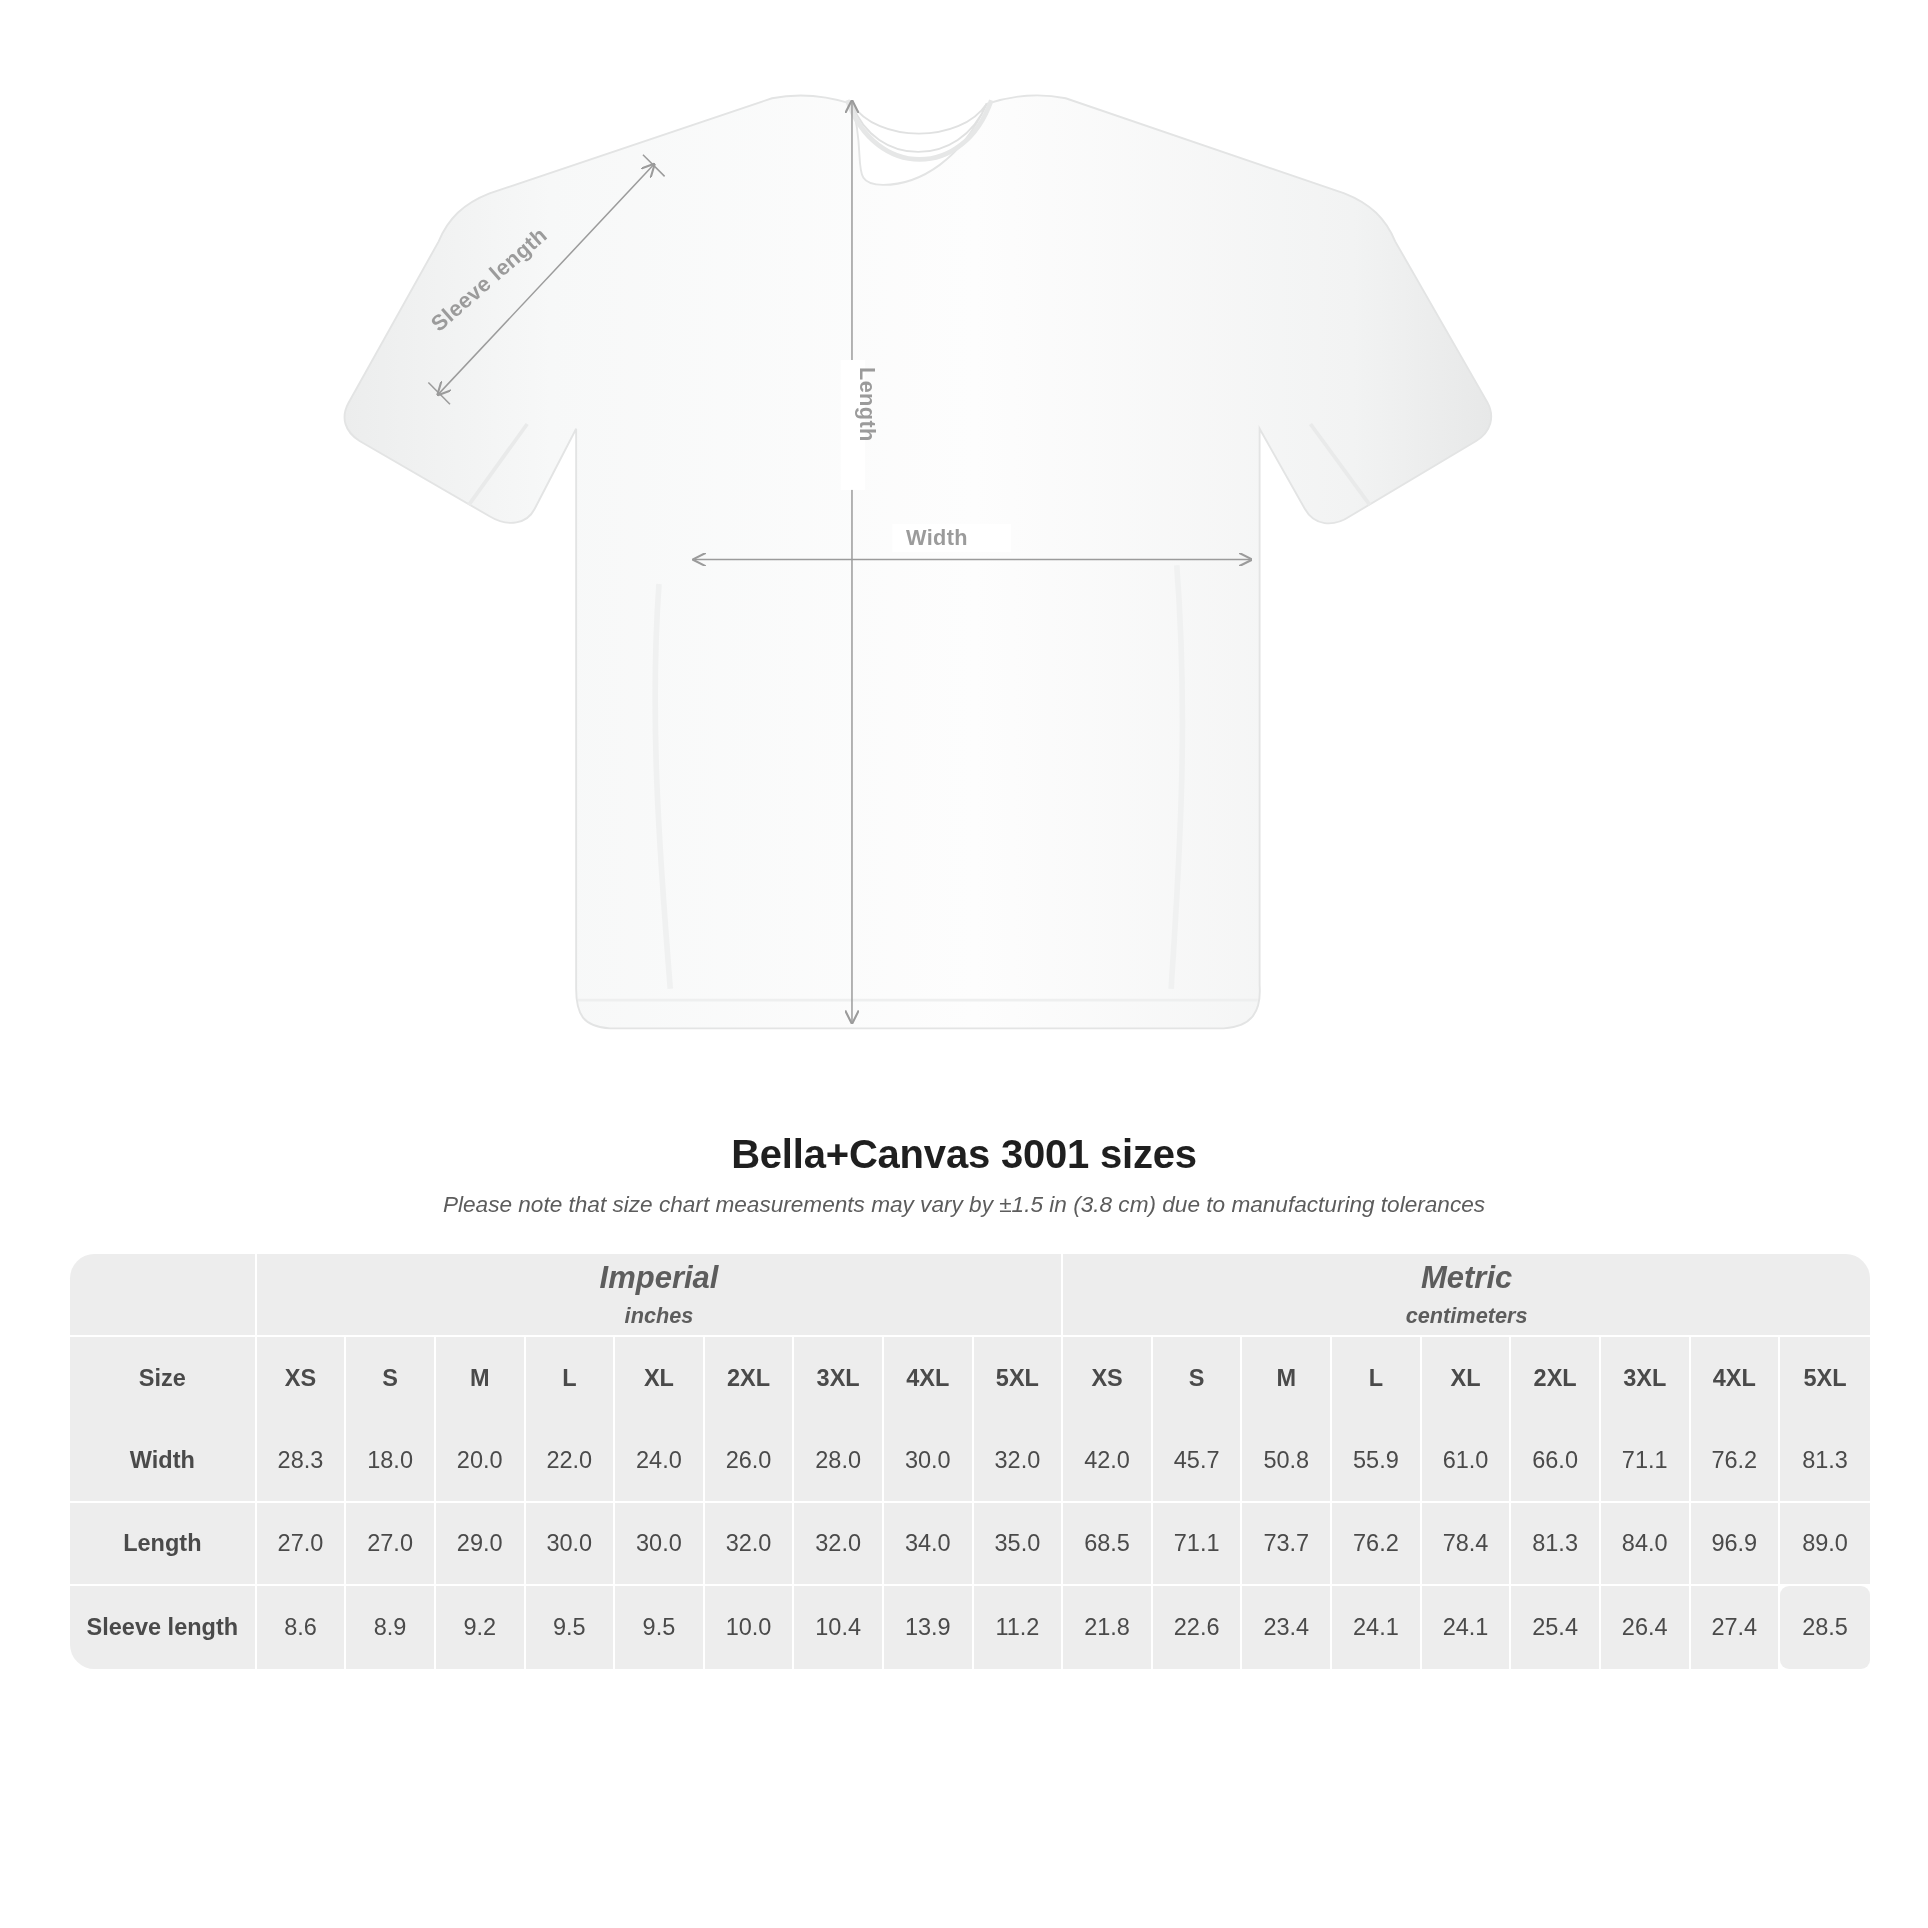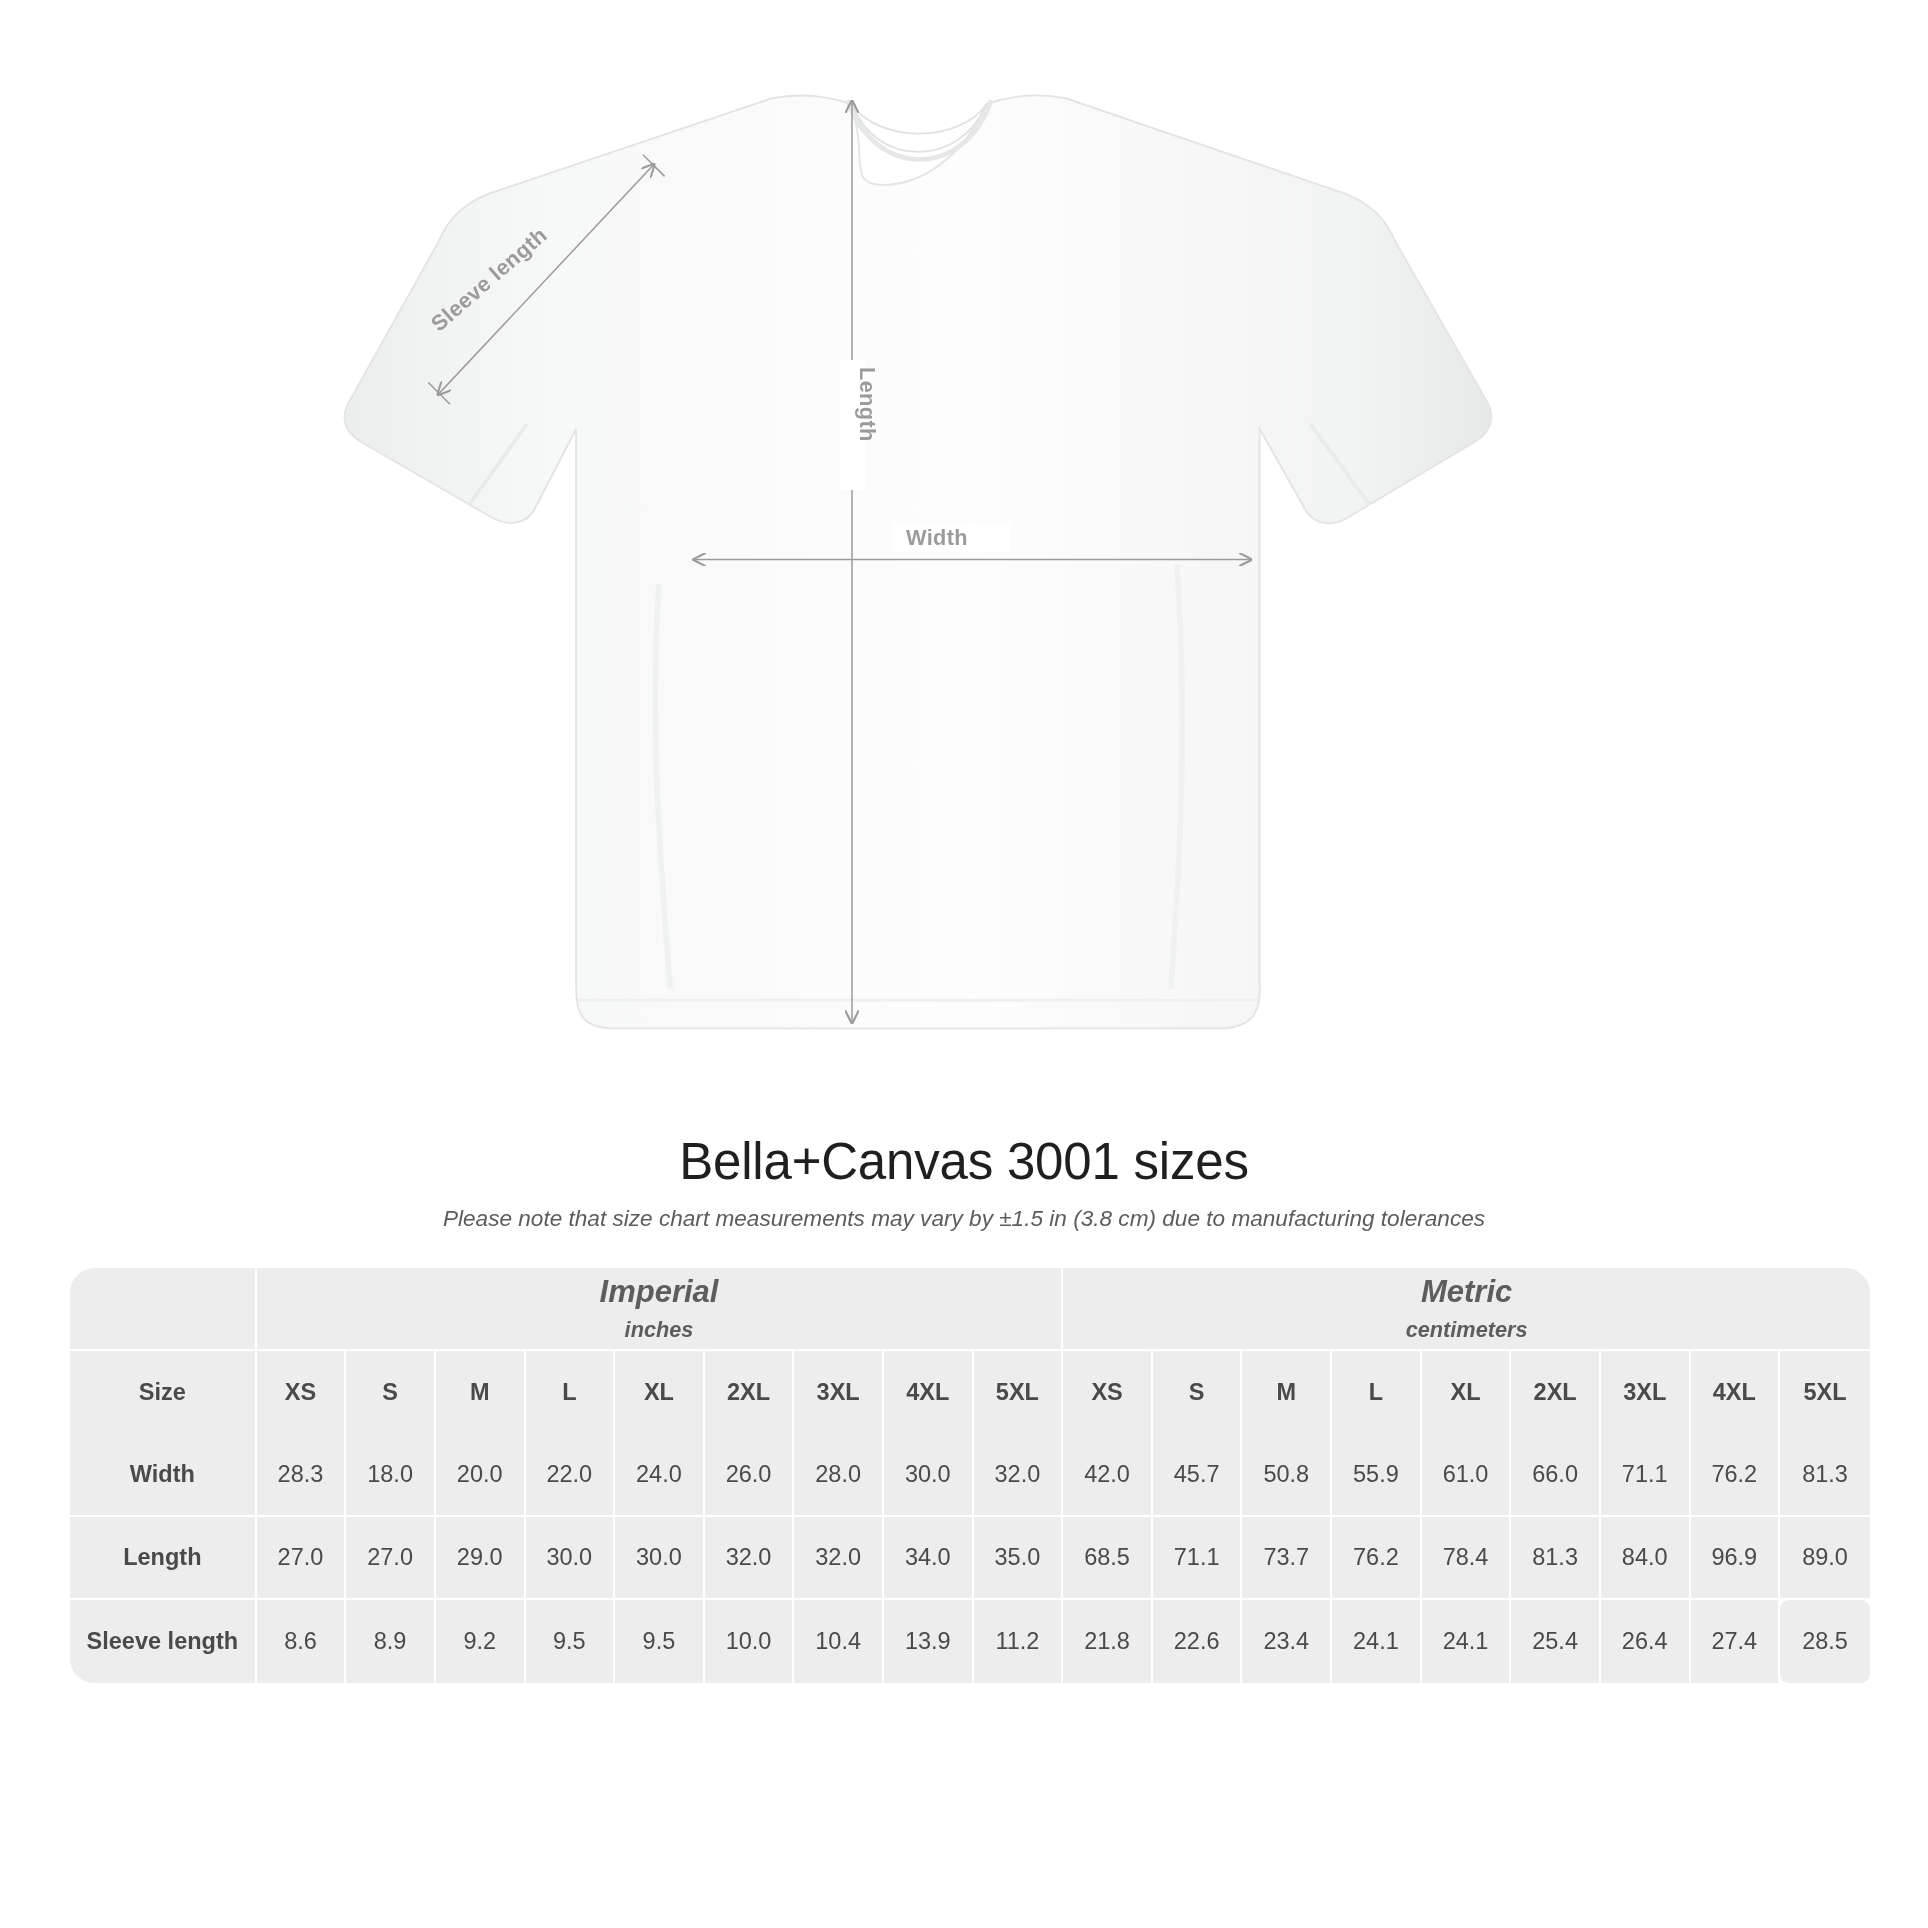--- a/index.html
+++ b/index.html
@@ -55,22 +55,22 @@
     transform: rotate(-41deg);
     transform-origin: left bottom;
   }
 
   
   .titleblock {
     text-align: center;
     margin-top: 11.3px;
   }
   .chart-title {
-    font-size: 51px;
-    font-weight: normal;
+    font-size: 40px;
+    font-weight: bold;
     color: #1f1f1f;
     margin: 8px;
     letter-spacing: -0.2px;
   }
   .chart-subtitle {
     font-size: 22.6px;
     font-style: italic;
     color: #5c5c5c;
     margin: 15px 0 4px 0;
   }

